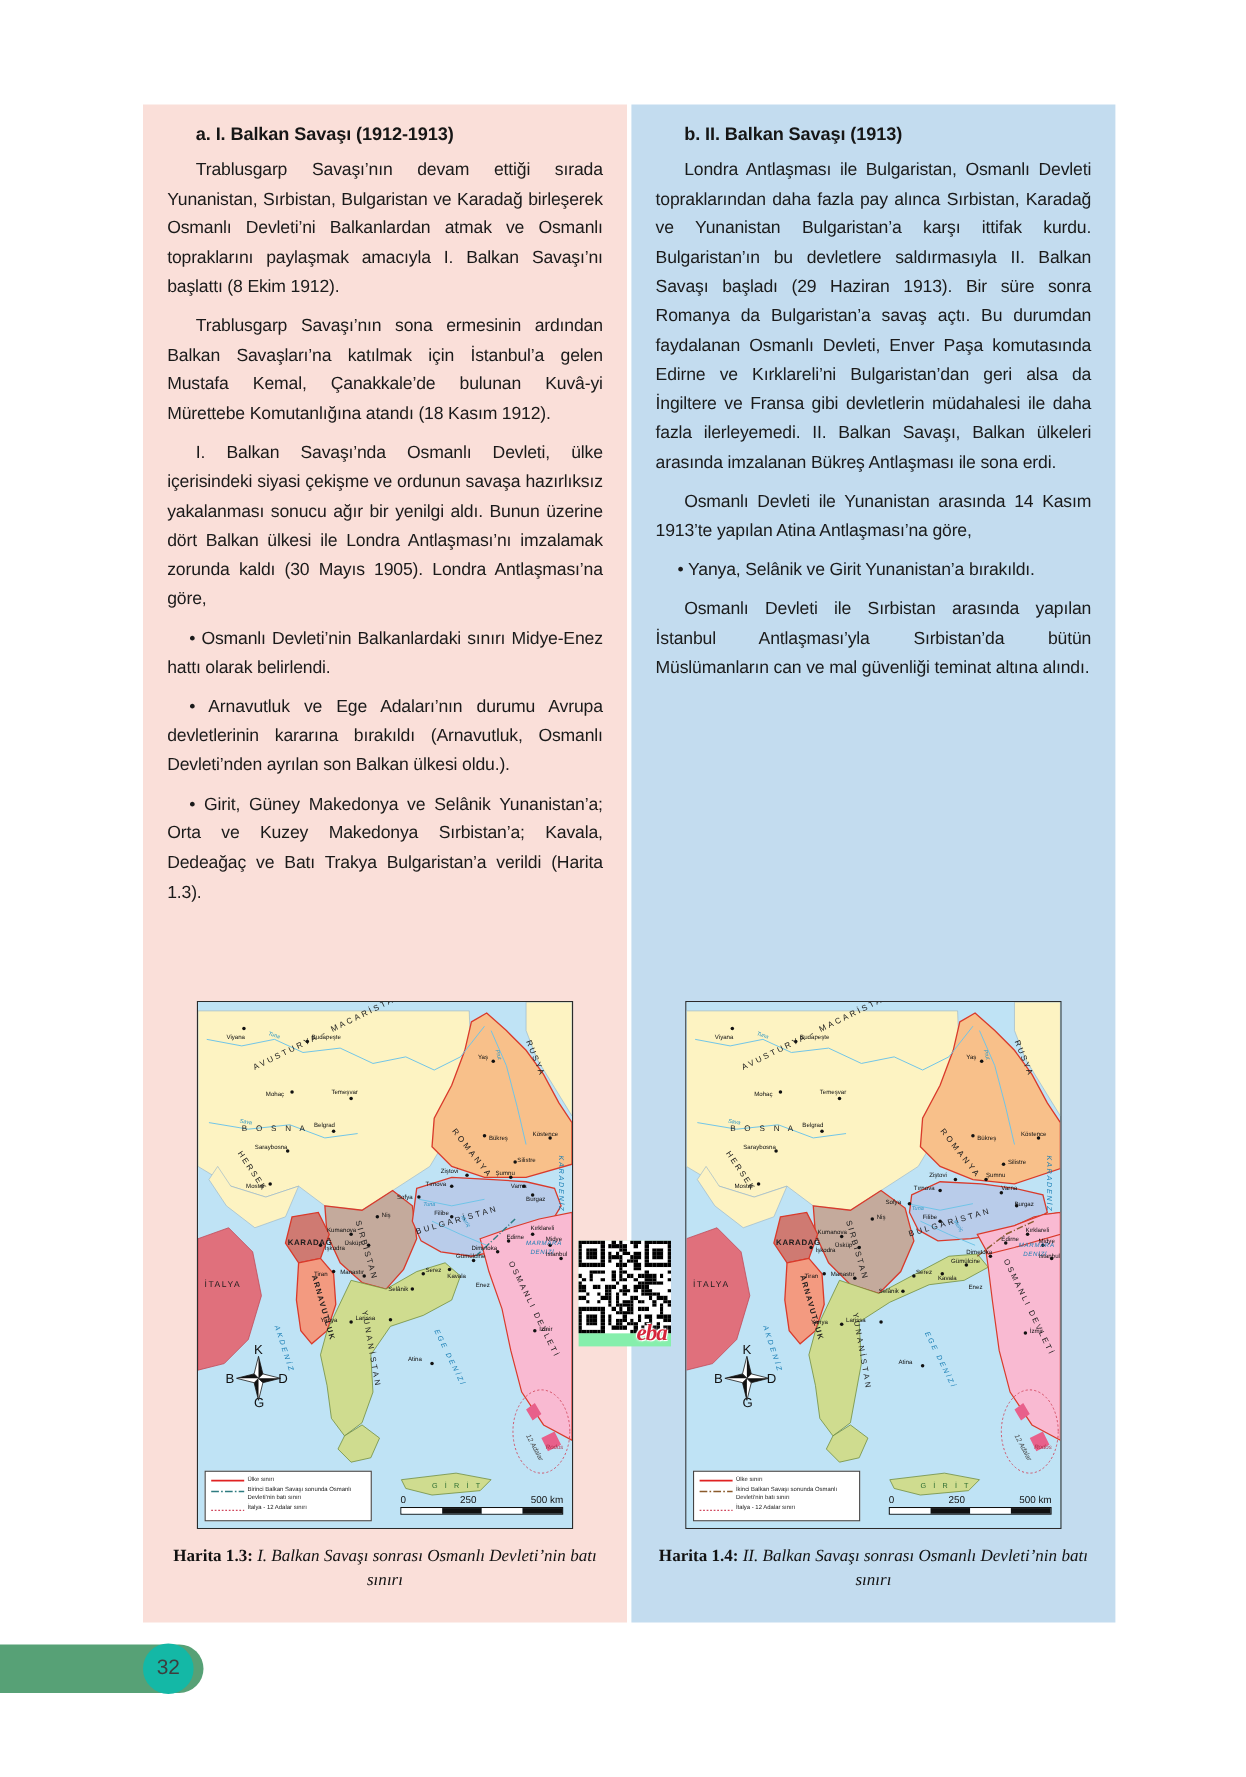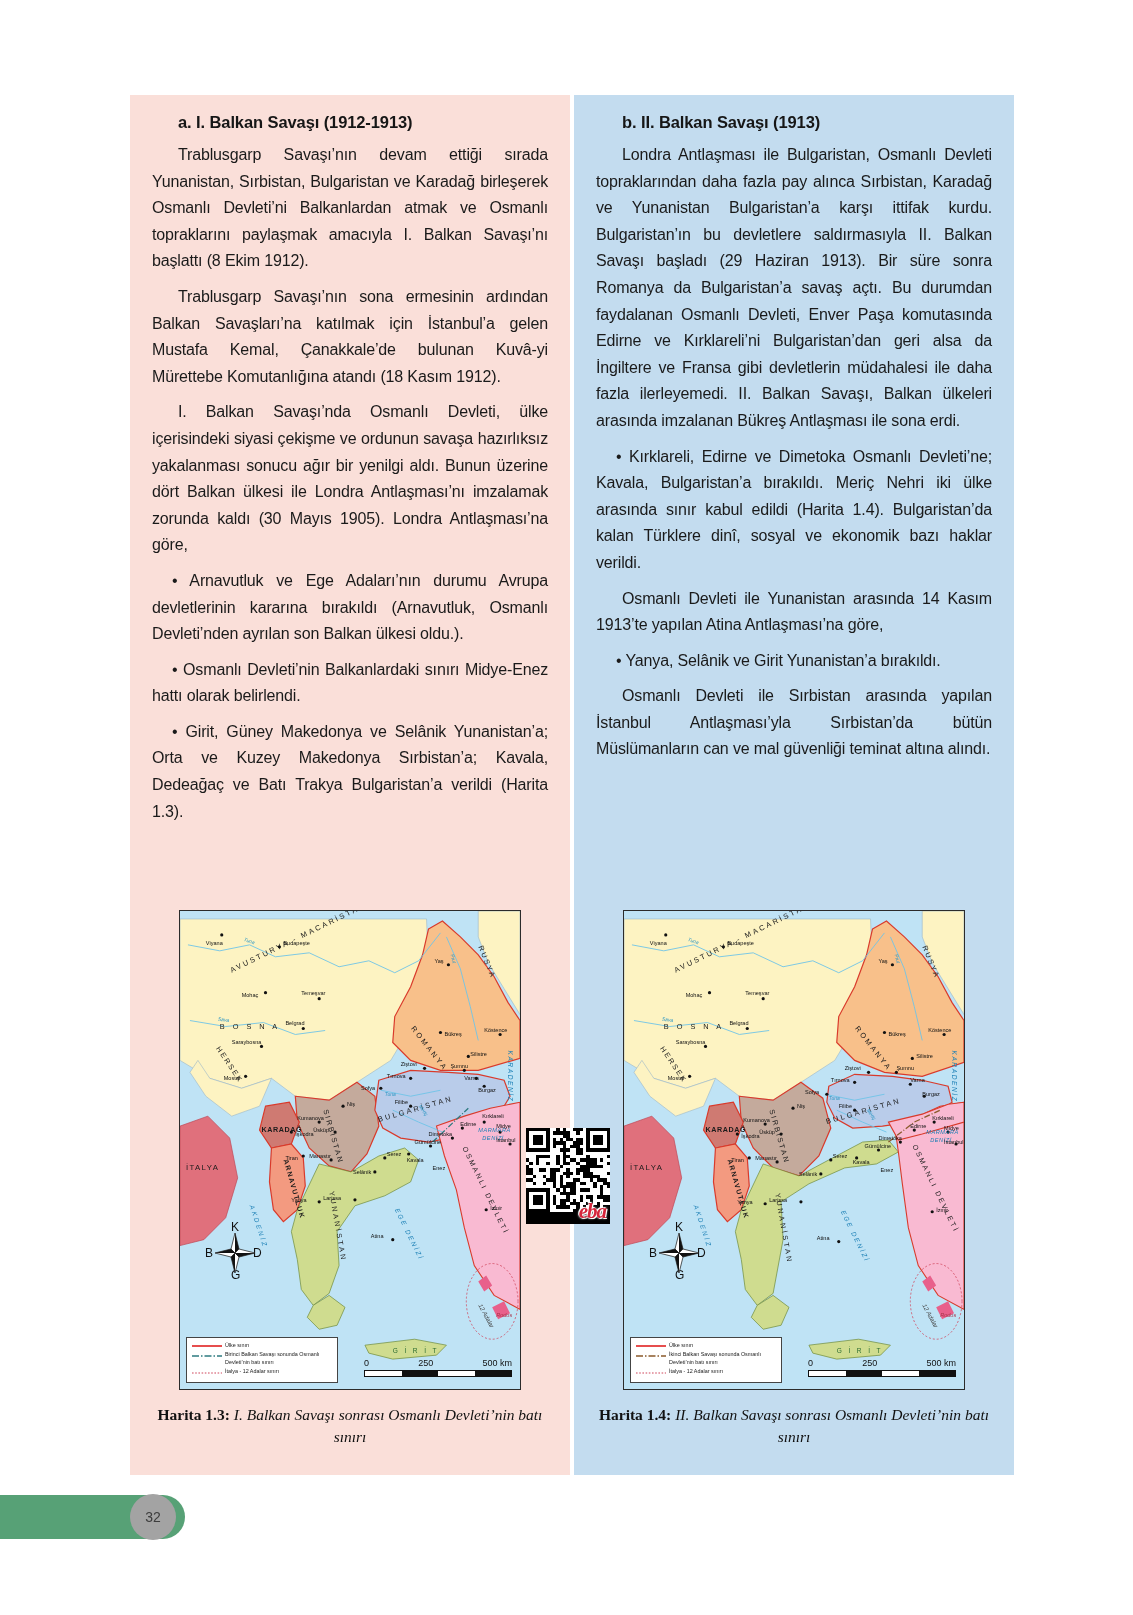--- a/index.html
+++ b/index.html
@@ -108,21 +108,21 @@
     left: 24px; bottom: 108px;
     width: 62px; height: 62px;
     color: #111;
   }
 
   
   .qr-wrap {
     position: absolute;
     left: 526px; top: 1128px;
     width: 84px; height: 96px;
-    background: #000000;
+    background: #86efac;
   }
   .qr-grid {
     width: 84px; height: 84px;
     display: grid;
     grid-template-columns: repeat(25, 1fr);
     grid-template-rows: repeat(25, 1fr);
     background: #fff;
   }
   .qr-grid span { background: #000; }
   .qr-logo {
@@ -145,37 +145,37 @@
     width: 185px; height: 44px;
     background: #57a176;
     border-top-right-radius: 22px;
     border-bottom-right-radius: 22px;
   }
   .page-num {
     position: absolute;
     left: 130px; top: 1494px;
     width: 46px; height: 46px;
     border-radius: 50%;
-    background: #a3a3a3;
+    background: #14b8a6;
     display: flex; align-items: center; justify-content: center;
-    font-size: 14px; color: #3d3d3d;
+    font-size: 19px; color: #3d3d3d;
   }
 </style>
 </head>
 <body>
 
 <div class="page">
 
   <div class="col col-left">
     <h3>a. I. Balkan Savaşı (1912-1913)</h3>
     <p>Trablusgarp Savaşı’nın devam ettiği sırada Yunanistan, Sırbistan, Bulgaristan ve Karadağ birleşerek Osmanlı Devleti’ni Balkanlardan atmak ve Osmanlı topraklarını paylaşmak amacıyla I. Balkan Savaşı’nı başlattı (8 Ekim 1912).</p>
     <p>Trablusgarp Savaşı’nın sona ermesinin ardından Balkan Savaşları’na katılmak için İstanbul’a gelen Mustafa Kemal, Çanakkale’de bulunan Kuvâ-yi Mürettebe Komutanlığına atandı (18 Kasım 1912).</p>
     <p>I. Balkan Savaşı’nda Osmanlı Devleti, ülke içerisindeki siyasi çekişme ve ordunun savaşa hazırlıksız yakalanması sonucu ağır bir yenilgi aldı. Bunun üzerine dört Balkan ülkesi ile Londra Antlaşması’nı imzalamak zorunda kaldı (30 Mayıs 1905). Londra Antlaşması’na göre,</p>
+    <p class="bullet">• Osmanlı Devleti’nin Balkanlardaki sınırı Midye-Enez hattı olarak belirlendi.</p>
     <p class="bullet">• Arnavutluk ve Ege Adaları’nın durumu Avrupa devletlerinin kararına bırakıldı (Arnavutluk, Osmanlı Devleti’nden ayrılan son Balkan ülkesi oldu.).</p>
-    <p class="bullet">• Osmanlı Devleti’nin Balkanlardaki sınırı Midye-Enez hattı olarak belirlendi.</p>
     <p class="bullet">• Girit, Güney Makedonya ve Selânik Yunanistan’a; Orta ve Kuzey Makedonya Sırbistan’a; Kavala, Dedeağaç ve Batı Trakya Bulgaristan’a verildi (Harita 1.3).</p>
 
     <div class="figure fig-left">
       <div class="map-frame">
         <svg class="map-svg" viewBox="0 0 342 480" preserveAspectRatio="none">
 
           <rect x="0" y="0" width="342" height="480" fill="#bfe3f5"></rect>
 
           <path d="M0,8 L0,150 L30,168 L62,178 L92,168 L116,186 L150,190 L178,172 L212,150 L236,110 L250,60 L248,8 Z" fill="#fdf3c2" stroke="#9ab7c9" stroke-width="0.6"></path>
 
@@ -395,21 +395,20 @@
 
       <div class="fig-caption">
         <b>Harita 1.3:</b><span> I. Balkan Savaşı sonrası Osmanlı Devleti’nin batı sınırı</span>
       </div>
     </div>
   </div>
 
   <div class="col col-right">
     <h3>b. II. Balkan Savaşı (1913)</h3>
     <p>Londra Antlaşması ile Bulgaristan, Osmanlı Devleti topraklarından daha fazla pay alınca Sırbistan, Karadağ ve Yunanistan Bulgaristan’a karşı ittifak kurdu. Bulgaristan’ın bu devletlere saldırmasıyla II. Balkan Savaşı başladı (29 Haziran 1913). Bir süre sonra Romanya da Bulgaristan’a savaş açtı. Bu durumdan faydalanan Osmanlı Devleti, Enver Paşa komutasında Edirne ve Kırklareli’ni Bulgaristan’dan geri alsa da İngiltere ve Fransa gibi devletlerin müdahalesi ile daha fazla ilerleyemedi. II. Balkan Savaşı, Balkan ülkeleri arasında imzalanan Bükreş Antlaşması ile sona erdi.</p>
-    <p class="bullet">• Kırklareli, Edirne ve Dimetoka Osmanlı Devleti’ne; Kavala, Bulgaristan’a bırakıldı. Meriç Nehri iki ülke arasında sınır kabul edildi (Harita 1.4). Bulgaristan’da kalan Türklere dinî, sosyal ve ekonomik bazı haklar verildi.</p>
     <p>Osmanlı Devleti ile Yunanistan arasında 14 Kasım 1913’te yapılan Atina Antlaşması’na göre,</p>
     <p class="bullet">• Yanya, Selânik ve Girit Yunanistan’a bırakıldı.</p>
     <p>Osmanlı Devleti ile Sırbistan arasında yapılan İstanbul Antlaşması’yla Sırbistan’da bütün Müslümanların can ve mal güvenliği teminat altına alındı.</p>
 
     <div class="figure fig-right">
       <div class="map-frame">
         <svg class="map-svg" viewBox="0 0 342 480" preserveAspectRatio="none">
           <rect x="0" y="0" width="342" height="480" fill="#bfe3f5"></rect>
 
           <path d="M0,8 L0,150 L30,168 L62,178 L92,168 L116,186 L150,190 L178,172 L212,150 L236,110 L250,60 L248,8 Z" fill="#fdf3c2" stroke="#9ab7c9" stroke-width="0.6"></path>

